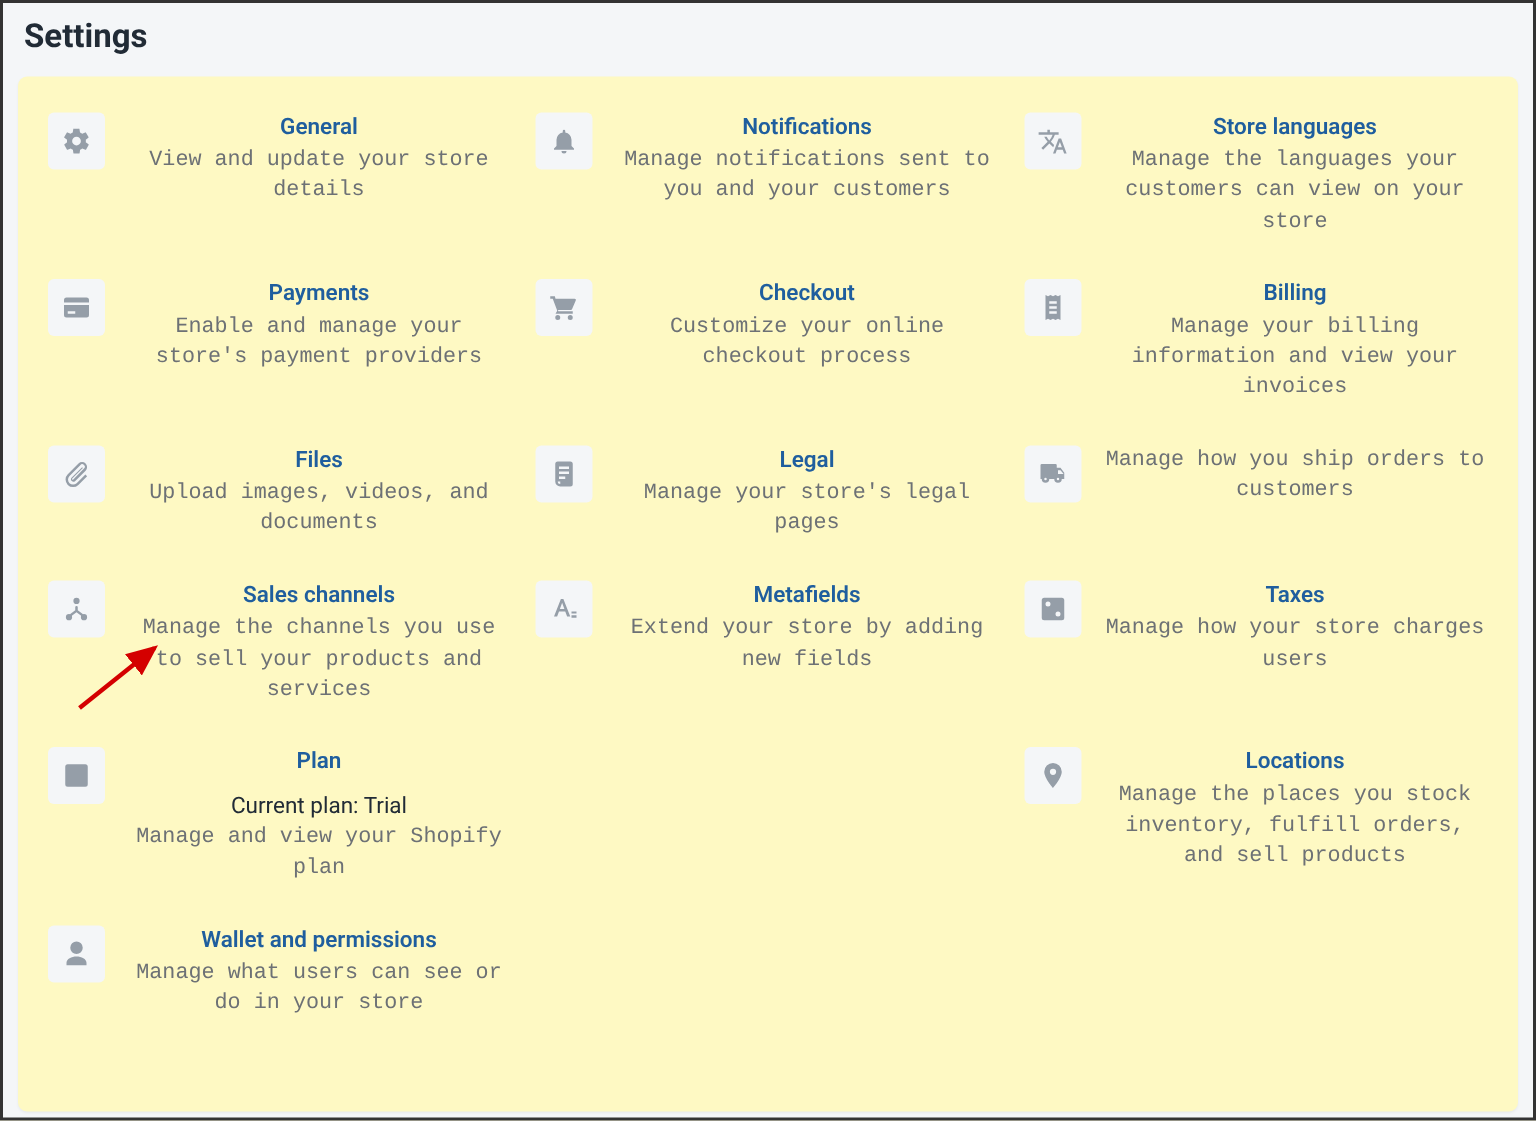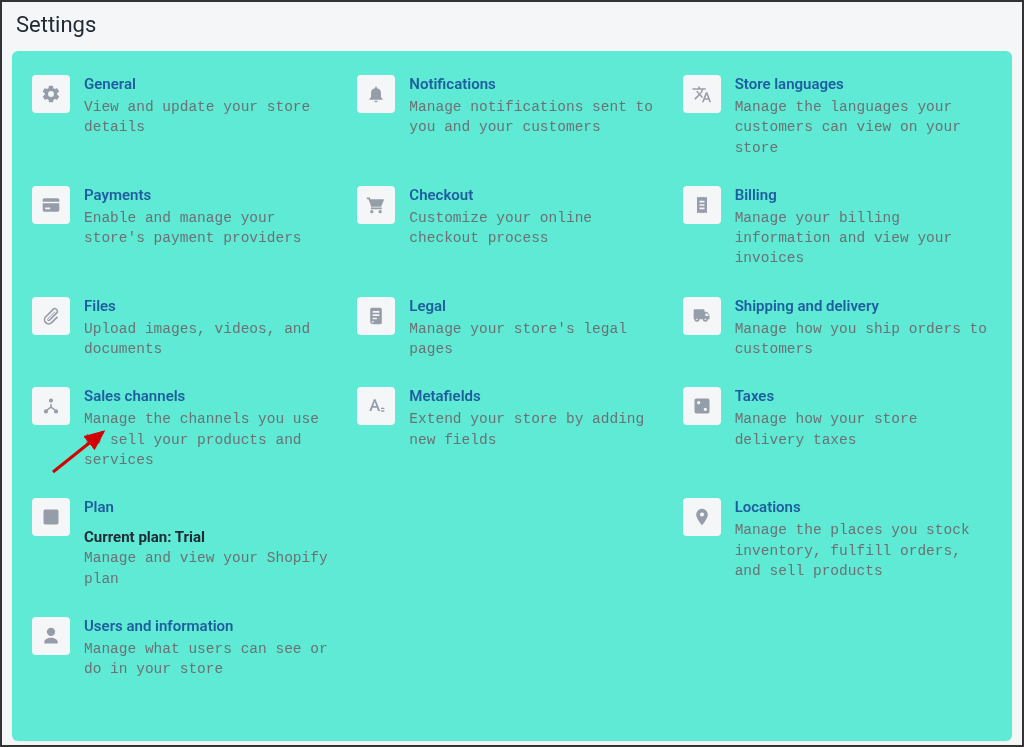--- a/index.html
+++ b/index.html
@@ -7,31 +7,32 @@
     font-family: -apple-system, BlinkMacSystemFont, "Segoe UI", Roboto, Helvetica, Arial, sans-serif;
     background: #f4f6f8;
     width: 1024px;
     height: 747px;
     border: 2px solid #333;
     overflow: hidden;
     position: relative;
   }
   .page-title {
     font-size: 22px;
-    font-weight: 400;
+    font-weight: 700;
     color: #212b36;
     padding: 10px 14px 6px 14px;
   }
   .card {
-    background: #5eead4;
+    background: #fef9c3;
     margin: 8px 10px 10px 10px;
     border-radius: 6px;
     box-shadow: 0 1px 2px rgba(0,0,0,0.05);
     padding: 24px 20px;
     height: 690px;
+    text-align: center;
   }
   .grid {
     display: grid;
     grid-template-columns: repeat(3, 1fr);
     column-gap: 16px;
     row-gap: 28px;
   }
   .item {
     display: flex;
     align-items: flex-start;
@@ -55,21 +56,21 @@
   }
   .text-col { flex: 1; padding-top: 0; }
   .item-title {
     color: #1f5e9e;
     font-weight: 600;
     font-size: 15px;
     margin-bottom: 4px;
   }
   .item-sub {
     color: #212b36;
-    font-weight: 700;
+    font-weight: 400;
     font-size: 15px;
     margin-bottom: 2px;
     margin-top: 12px;
   }
   .item-desc {
     color: #6d7175;
     font-size: 14.5px;
     line-height: 1.4;
     font-family: Liberation Mono, monospace;
   }
@@ -185,21 +186,20 @@
       </div>
     </div>
 
     <div class="item">
       <div class="icon-box">
         <svg viewBox="0 0 24 24">
             <path d="M3 4h11a1 1 0 0 1 1 1v2h3l3 4v5h-2a3 3 0 0 1-6 0H9a3 3 0 0 1-6 0H2V5a1 1 0 0 1 1-1Zm13 5v3h4.5L18 9ZM6 17a1 1 0 1 0-1-1 1 1 0 0 0 1 1Zm10 0a1 1 0 1 0-1-1 1 1 0 0 0 1 1Z"></path>
           </svg>
       </div>
       <div class="text-col">
-        <div class="item-title">Shipping and delivery</div>
         <div class="item-desc">Manage how you ship orders to customers</div>
       </div>
     </div>
 
     <div class="item">
       <div class="icon-box">
         <svg viewBox="0 0 24 24">
             <path d="M12 3a2.5 2.5 0 1 0 2.5 2.5A2.5 2.5 0 0 0 12 3Zm-6 13a2.5 2.5 0 1 0 2.5 2.5A2.5 2.5 0 0 0 6 16Zm12 0a2.5 2.5 0 1 0 2.5 2.5A2.5 2.5 0 0 0 18 16Zm-6-6.5a1 1 0 0 0-1 1V13l-4 3 1 1.5 4-3 4 3 1-1.5-4-3v-2.5a1 1 0 0 0-1-1Z"></path>
           </svg>
       </div>
@@ -222,21 +222,21 @@
     </div>
 
     <div class="item">
       <div class="icon-box">
         <svg viewBox="0 0 24 24">
             <path d="M5 3h14a2 2 0 0 1 2 2v14a2 2 0 0 1-2 2H5a2 2 0 0 1-2-2V5a2 2 0 0 1 2-2Zm3 3a2 2 0 1 0 2 2 2 2 0 0 0-2-2Zm8 8a2 2 0 1 0 2 2 2 2 0 0 0-2-2ZM7 17l10-10 1.4 1.4L8.4 18.4Z"></path>
           </svg>
       </div>
       <div class="text-col">
         <div class="item-title">Taxes</div>
-        <div class="item-desc">Manage how your store delivery taxes</div>
+        <div class="item-desc">Manage how your store charges users</div>
       </div>
     </div>
 
     <div class="item">
       <div class="icon-box">
         <svg viewBox="0 0 24 24">
             <path d="M5 3h14a2 2 0 0 1 2 2v14a2 2 0 0 1-2 2H5a2 2 0 0 1-2-2V5a2 2 0 0 1 2-2Zm2 4h2v2H7Zm4 0h6v2h-6ZM7 11h2v2H7Zm4 0h6v2h-6ZM7 15h2v2H7Zm4 0h6v2h-6Z"></path>
           </svg>
       </div>
       <div class="text-col">
@@ -260,21 +260,21 @@
       </div>
     </div>
 
     <div class="item">
       <div class="icon-box">
         <svg viewBox="0 0 24 24">
             <path d="M12 12a5 5 0 1 0-5-5 5 5 0 0 0 5 5Zm0 2c-4 0-8 2-8 5v2h16v-2c0-3-4-5-8-5Z"></path>
           </svg>
       </div>
       <div class="text-col">
-        <div class="item-title">Users and information</div>
+        <div class="item-title">Wallet and permissions</div>
         <div class="item-desc">Manage what users can see or do in your store</div>
       </div>
     </div>
 
     <div></div>
 
   </div>
 </div>
 
 <svg class="arrow" width="70" height="50">

